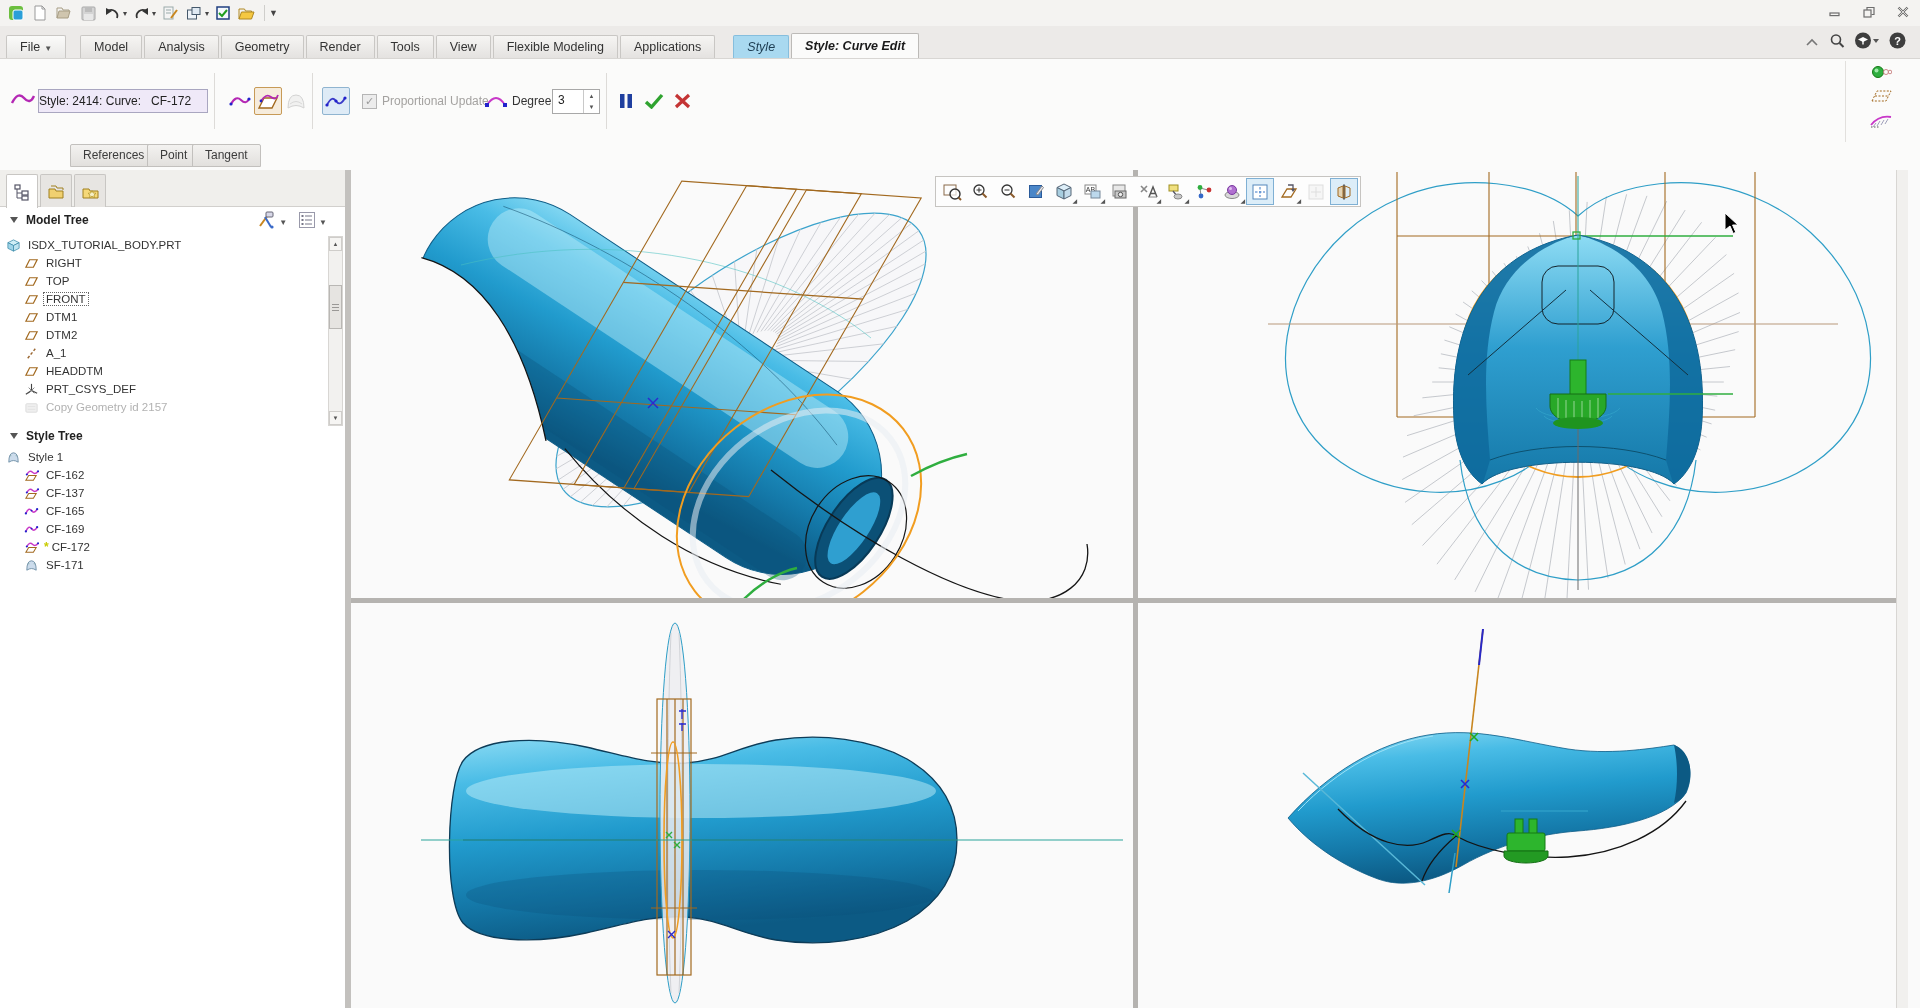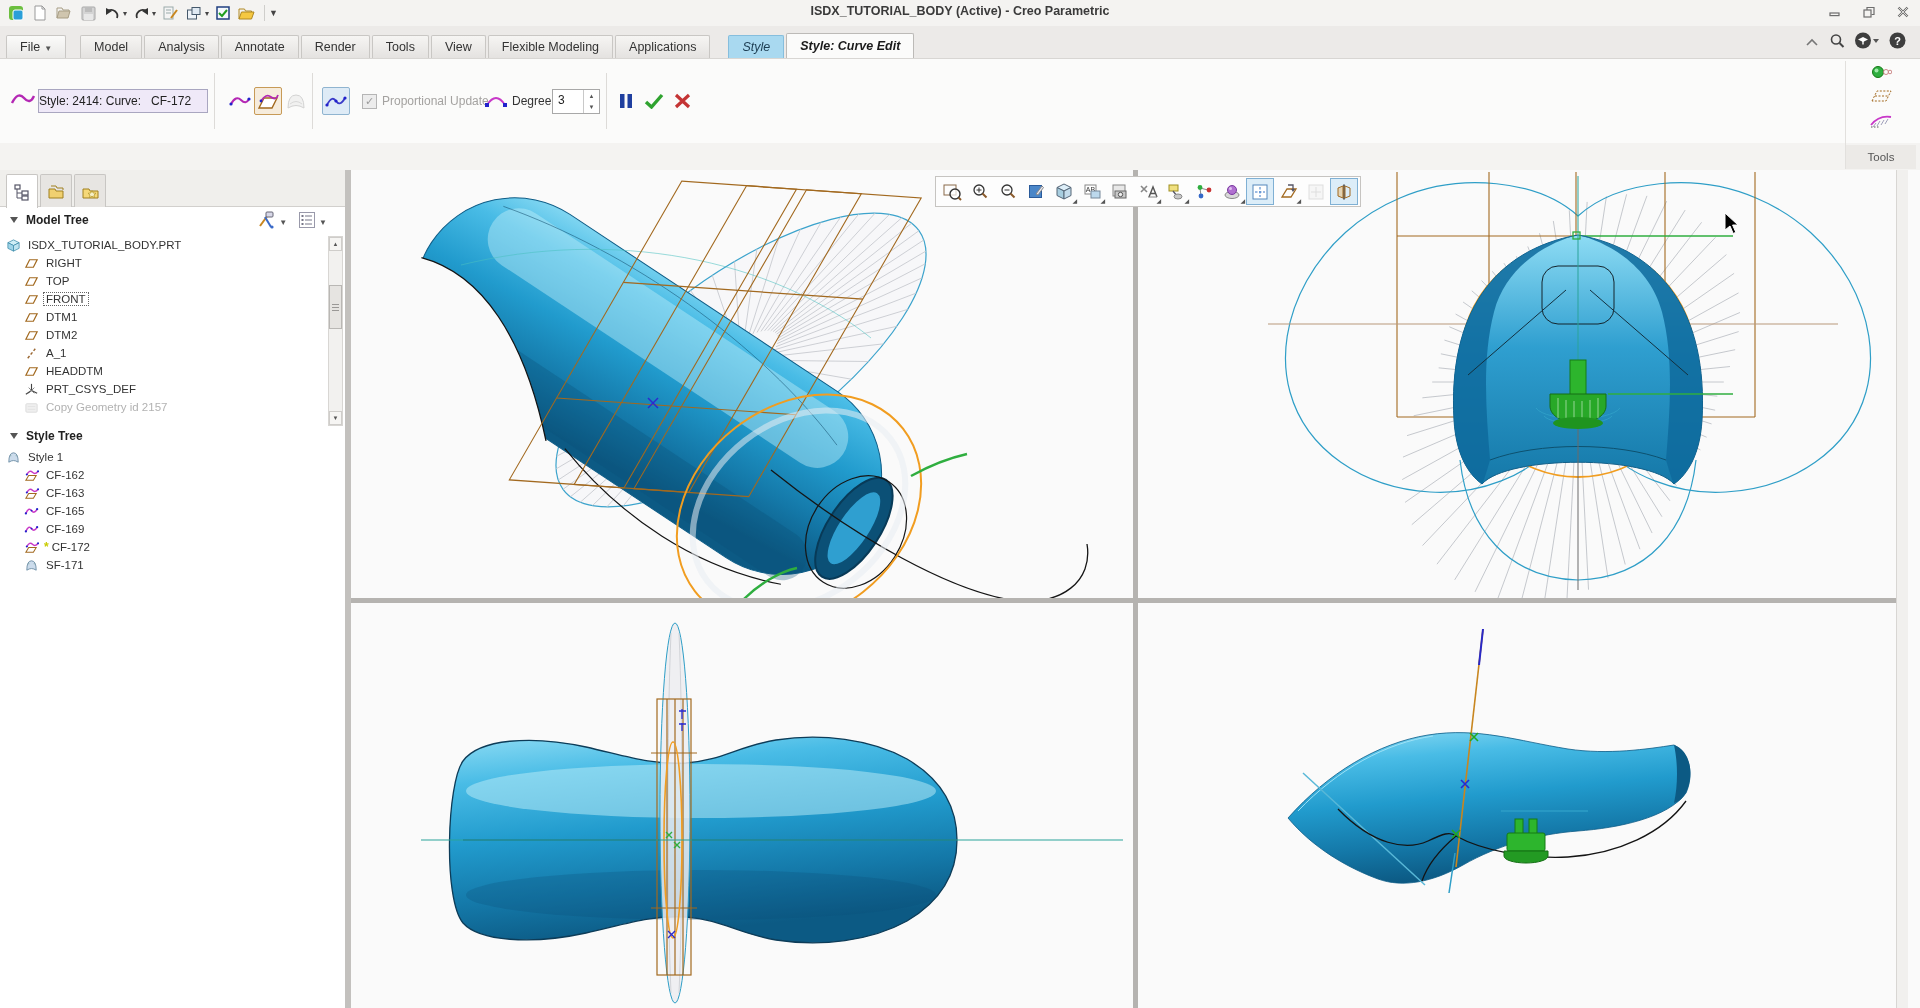--- a/index.html
+++ b/index.html
@@ -234,21 +234,20 @@
       </div>
       <div class="qbtn">
         <svg width="18" height="15">
             <path d="M1,13 L3.5,6 H16 L13.5,13 Z" fill="#f5c842" stroke="#b08820"></path>
             <path d="M1,13 V3 h5.5 l1,2 h6 v1" fill="none" stroke="#b08820"></path>
           </svg>
       </div>
       <div class="vsep"></div>
       <span class="caret" style="font-size:9px">▼</span>
     </div>
-    <div class="title">ISDX_TUTORIAL_BODY (Active) - Creo Parametric</div>
     <div class="wincontrols">
       <div class="wbtn">
         <svg width="12" height="12">
             <rect x="1" y="7" width="9" height="2.6" fill="none" stroke="#6d6d6d" stroke-width="1.2"></rect>
           </svg>
       </div>
       <div class="wbtn">
         <svg width="13" height="12">
             <rect x="1" y="4" width="7" height="7" fill="none" stroke="#6d6d6d" stroke-width="1.2"></rect>
             <path d="M4,4 V1.5 h7 v7 H8.5" fill="none" stroke="#6d6d6d" stroke-width="1.2"></path>
@@ -261,21 +260,21 @@
           </svg>
       </div>
     </div>
   </div>
 
   <div class="tabrow">
     <div class="tabs">
       <div class="rtab file"><span>File</span><span class="fcaret">▼</span></div>
       <div class="rtab">Model</div>
       <div class="rtab">Analysis</div>
-      <div class="rtab">Annotate</div>
+      <div class="rtab">Geometry</div>
       <div class="rtab">Render</div>
       <div class="rtab">Tools</div>
       <div class="rtab">View</div>
       <div class="rtab">Flexible Modeling</div>
       <div class="rtab">Applications</div>
       <div class="rtab hl gap">Style</div>
       <div class="rtab active">Style: Curve Edit</div>
     </div>
     <div class="tabrow-right">
       <span><svg width="14" height="10">
@@ -389,20 +388,25 @@
         <span><svg width="24" height="16">
               <path d="M2,12 Q10,2 22,4" fill="none" stroke="#c838c8" stroke-width="1.8"></path>
               <path d="M4,14 l3,-4 M8,13 l3,-5 M12,12 l3,-5 M16,11 l3,-5" stroke="#8888aa" stroke-width="0.8"></path>
               <path d="M2,14 h8" stroke="#555" stroke-dasharray="1.5,1.5"></path>
             </svg></span>
       </div>
       <div class="tg-label">Tools</div>
     </div>
   </div>
 
+  <div class="paneltabs">
+    <div class="ptab" style="left:70px;">References</div>
+    <div class="ptab" style="left:147px;">Point</div>
+    <div class="ptab" style="left:192px;">Tangent</div>
+  </div>
 
   <div class="main">
 
     <div class="navigator">
       <div class="navtabs">
         <div class="navtab active" style="left:6px;">
           <svg width="18" height="18">
               <rect x="2" y="2" width="5" height="4" fill="none" stroke="#556" stroke-width="1.2"></rect>
               <path d="M4,6 V15 M4,10 H9 M4,15 H9" fill="none" stroke="#556"></path>
               <rect x="9" y="8" width="6" height="4" fill="none" stroke="#556" stroke-width="1.2"></rect>
@@ -546,21 +550,21 @@
               <use href="#ic-curve-planar"></use>
             </svg>
 
     <span class="tlabel">CF-162</span>
   </div>
           <div class="trow">
     <svg class="ti" viewBox="0 0 16 16">
               <use href="#ic-curve-planar"></use>
             </svg>
 
-    <span class="tlabel">CF-163</span>
+    <span class="tlabel">CF-137</span>
   </div>
           <div class="trow">
     <svg class="ti" viewBox="0 0 16 16">
               <use href="#ic-curve-free"></use>
             </svg>
 
     <span class="tlabel">CF-165</span>
   </div>
           <div class="trow">
     <svg class="ti" viewBox="0 0 16 16">

